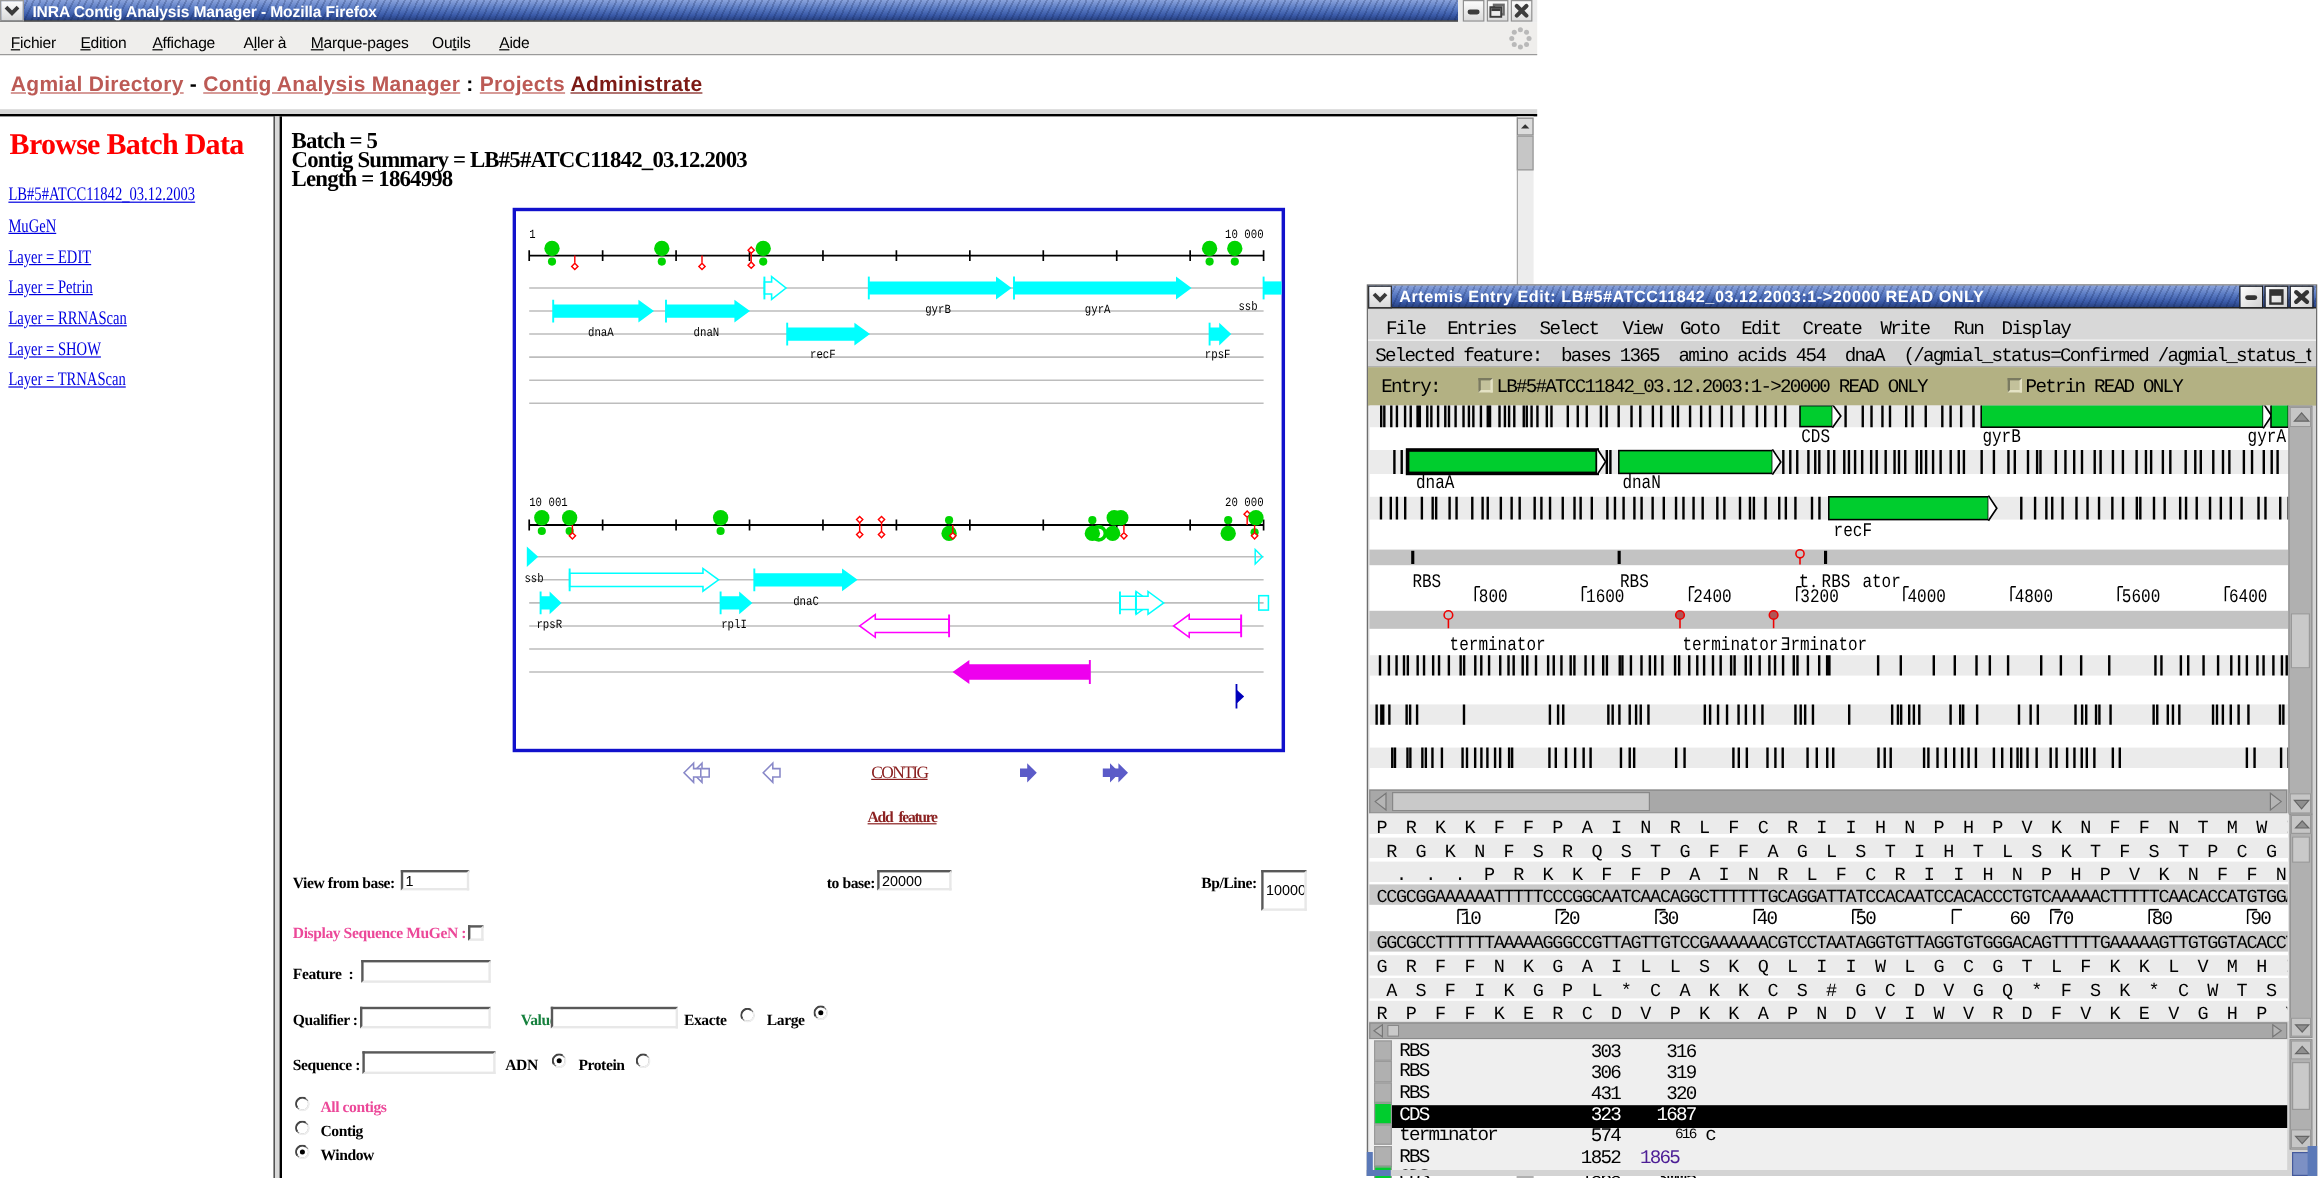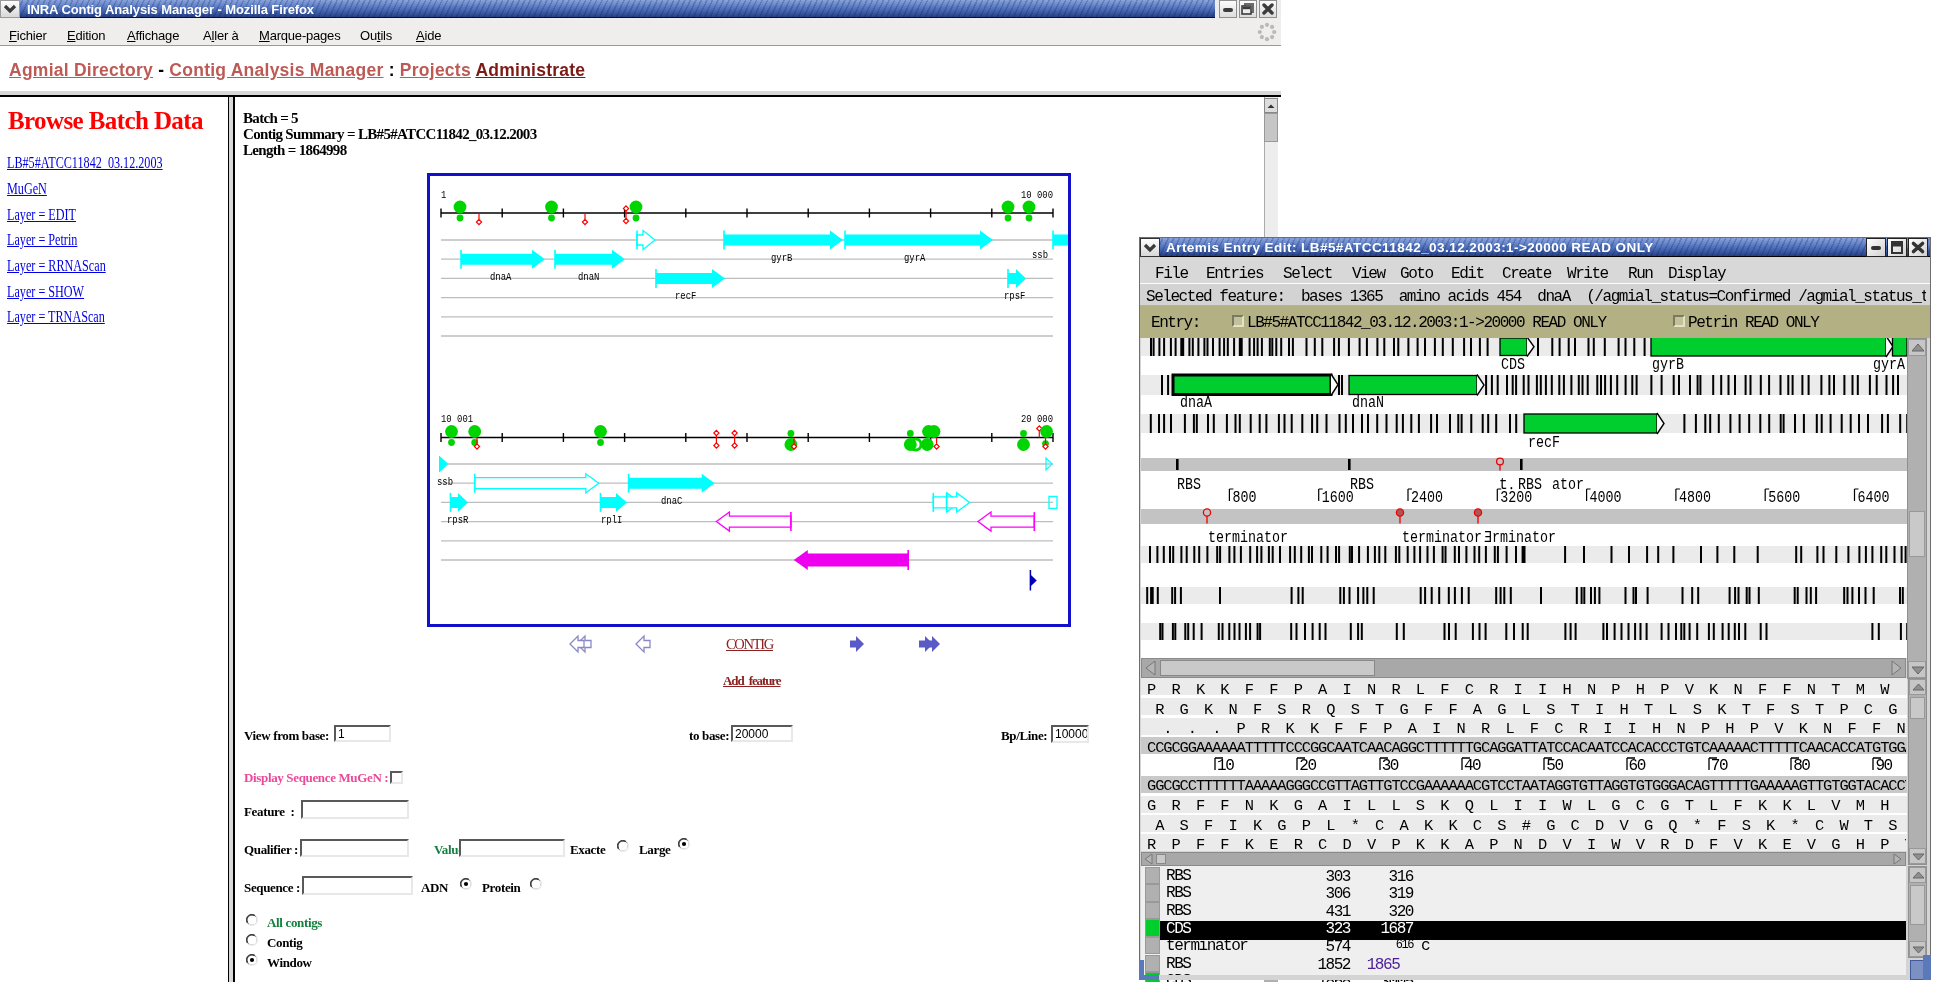--- a/index.html
+++ b/index.html
@@ -58,21 +58,21 @@
 <div class="abs" style="left:229px;top:97px;width:4px;height:885px;background:#d8d8d8"></div>
 <div class="abs" style="left:233px;top:97px;width:2px;height:885px;background:#000"></div>
 <div class="abs ser" style="left:8px;top:107px;font-size:25px;font-weight:bold;color:#f00;letter-spacing:-0.6px">Browse Batch Data</div>
 <div class="abs ser" style="left:7px;top:154px;font-size:16px;color:#0000e0;text-decoration:underline;transform:scaleX(0.76);transform-origin:0 50%">LB#5#ATCC11842_03.12.2003</div>
 <div class="abs ser" style="left:7px;top:180px;font-size:16px;color:#0000e0;text-decoration:underline;transform:scaleX(0.76);transform-origin:0 50%">MuGeN</div>
 <div class="abs ser" style="left:7px;top:206px;font-size:16px;color:#0000e0;text-decoration:underline;transform:scaleX(0.76);transform-origin:0 50%">Layer = EDIT</div>
 <div class="abs ser" style="left:7px;top:231px;font-size:16px;color:#0000e0;text-decoration:underline;transform:scaleX(0.76);transform-origin:0 50%">Layer = Petrin</div>
 <div class="abs ser" style="left:7px;top:257px;font-size:16px;color:#0000e0;text-decoration:underline;transform:scaleX(0.76);transform-origin:0 50%">Layer = RRNAScan</div>
 <div class="abs ser" style="left:7px;top:283px;font-size:16px;color:#0000e0;text-decoration:underline;transform:scaleX(0.76);transform-origin:0 50%">Layer = SHOW</div>
 <div class="abs ser" style="left:7px;top:308px;font-size:16px;color:#0000e0;text-decoration:underline;transform:scaleX(0.76);transform-origin:0 50%">Layer = TRNAScan</div>
-<div class="abs ser" style="left:243px;top:110px;font-size:15px;font-weight:bold;letter-spacing:-0.68px;line-height:16.2px;color:#000">Batch = 5<br>Contig Summary = LB#5#ATCC11842_03.12.2003<br>Length = 1864998</div>
+<div class="abs ser" style="left:243px;top:110px;font-size:19px;font-weight:bold;letter-spacing:-0.68px;line-height:16.2px;color:#000">Batch = 5<br>Contig Summary = LB#5#ATCC11842_03.12.2003<br>Length = 1864998</div>
 <svg class="abs" style="left:427px;top:173px" width="644" height="454" viewBox="0 0 644 454">
     <rect x="1.5" y="1.5" width="641" height="451" fill="#fff" stroke="#1111cc" stroke-width="3"></rect>
     <text x="14" y="25" font-family="Liberation Mono,monospace" font-size="10.5" textLength="5.3" lengthAdjust="spacingAndGlyphs" text-anchor="start">1</text>
     <text x="626" y="25" font-family="Liberation Mono,monospace" font-size="10.5" textLength="32.1" lengthAdjust="spacingAndGlyphs" text-anchor="end">10 000</text>
     <line x1="14" y1="40" x2="626" y2="40" stroke="#000" stroke-width="1.6"></line>
     <line x1="14.0" y1="35.5" x2="14.0" y2="44.5" stroke="#000" stroke-width="1.4"></line>
     <line x1="75.2" y1="35.5" x2="75.2" y2="44.5" stroke="#000" stroke-width="1.4"></line>
     <line x1="136.4" y1="35.5" x2="136.4" y2="44.5" stroke="#000" stroke-width="1.4"></line>
     <line x1="197.6" y1="35.5" x2="197.6" y2="44.5" stroke="#000" stroke-width="1.4"></line>
     <line x1="258.8" y1="35.5" x2="258.8" y2="44.5" stroke="#000" stroke-width="1.4"></line>
@@ -218,21 +218,21 @@
     <path d="M359 10.5H365V6L373 14L365 22V17.5H359Z" fill="#5b5bc8"></path>
     <path d="M366 10.5H372V6L380 14L372 22V17.5H366Z" fill="#5b5bc8"></path>
   </svg>
 <div class="abs ser" style="left:726px;top:636px;font-size:14.5px;color:#8b2121;text-decoration:underline;letter-spacing:-1.3px">CONTIG</div>
 <div class="abs ser" style="left:723px;top:673px;font-size:13px;font-weight:bold;color:#8b2121;text-decoration:underline;letter-spacing:-1.1px;word-spacing:3px">Add feature</div>
 <div class="abs ser" style="left:244px;top:728px;font-size:13px;letter-spacing:-0.35px;font-weight:bold;color:#000">View from base:</div>
 <input class="inp" style="left: 334px; top: 725px; width: 57px; height: 17px;" value="1">
 <div class="abs ser" style="left:689px;top:728px;font-size:13px;letter-spacing:-0.35px;font-weight:bold;color:#000">to base:</div>
 <input class="inp" style="left: 731px; top: 725px; width: 62px; height: 17px;" value="20000">
 <div class="abs ser" style="left:1001px;top:728px;font-size:13px;letter-spacing:-0.35px;font-weight:bold;color:#000">Bp/Line:</div>
-<input class="inp" style="left: 1051px; top: 725px; width: 38px; height: 18px;" value="10000">
+<input class="inp" style="left: 1051px; top: 725px; width: 38px; height: 34px;" value="10000">
 <div class="abs ser" style="left:244px;top:770px;font-size:13px;letter-spacing:-0.35px;font-weight:bold;color:#ec4899">Display Sequence MuGeN :</div>
 <div class="cb3" style="left:390px;top:771px;width:13px;height:13px"></div>
 <div class="abs ser" style="left:244px;top:804px;font-size:13px;letter-spacing:-0.35px;font-weight:bold;color:#000">Feature&nbsp;&nbsp;:</div>
 <input class="inp" style="left: 301px; top: 800px; width: 108px; height: 19px;">
 <div class="abs ser" style="left:244px;top:842px;font-size:13px;letter-spacing:-0.35px;font-weight:bold;color:#000">Qualifier :</div>
 <input class="inp" style="left: 300px; top: 839px; width: 109px; height: 18px;">
 <div class="abs ser" style="left:434px;top:842px;font-size:13px;letter-spacing:-0.35px;font-weight:bold;color:#15803d">Value :</div>
 <input class="inp" style="left: 459px; top: 839px; width: 106px; height: 18px;">
 <div class="abs ser" style="left:570px;top:842px;font-size:13px;letter-spacing:-0.35px;font-weight:bold;color:#000">Exacte</div>
 <svg class="abs" style="left:617px;top:840px" width="12" height="12">
@@ -260,21 +260,21 @@
 <svg class="abs" style="left:530px;top:878px" width="12" height="12">
     <circle cx="6" cy="6" r="5.2" fill="#fff" stroke="#777" stroke-width="1"></circle>
     <path d="M1.6 8.8A5.2 5.2 0 0 1 8.8 1.6" stroke="#444" fill="none" stroke-width="1.6"></path>
     <path d="M10.4 3.2A5.2 5.2 0 0 1 3.2 10.4" stroke="#eee" fill="none" stroke-width="1.6"></path>
   </svg>
 <svg class="abs" style="left:246px;top:914px" width="12" height="12">
     <circle cx="6" cy="6" r="5.2" fill="#fff" stroke="#777" stroke-width="1"></circle>
     <path d="M1.6 8.8A5.2 5.2 0 0 1 8.8 1.6" stroke="#444" fill="none" stroke-width="1.6"></path>
     <path d="M10.4 3.2A5.2 5.2 0 0 1 3.2 10.4" stroke="#eee" fill="none" stroke-width="1.6"></path>
   </svg>
-<div class="abs ser" style="left:267px;top:915px;font-size:13px;letter-spacing:-0.35px;font-weight:bold;color:#15803d">All contigs</div>
+<div class="abs ser" style="left:267px;top:915px;font-size:13px;letter-spacing:-0.35px;font-weight:bold;color:#ec4899">All contigs</div>
 <svg class="abs" style="left:246px;top:934px" width="12" height="12">
     <circle cx="6" cy="6" r="5.2" fill="#fff" stroke="#777" stroke-width="1"></circle>
     <path d="M1.6 8.8A5.2 5.2 0 0 1 8.8 1.6" stroke="#444" fill="none" stroke-width="1.6"></path>
     <path d="M10.4 3.2A5.2 5.2 0 0 1 3.2 10.4" stroke="#eee" fill="none" stroke-width="1.6"></path>
   </svg>
 <div class="abs ser" style="left:267px;top:935px;font-size:13px;letter-spacing:-0.35px;font-weight:bold;color:#000">Contig</div>
 <svg class="abs" style="left:246px;top:954px" width="12" height="12">
     <circle cx="6" cy="6" r="5.2" fill="#fff" stroke="#777" stroke-width="1"></circle>
     <path d="M1.6 8.8A5.2 5.2 0 0 1 8.8 1.6" stroke="#444" fill="none" stroke-width="1.6"></path>
     <path d="M10.4 3.2A5.2 5.2 0 0 1 3.2 10.4" stroke="#eee" fill="none" stroke-width="1.6"></path>
@@ -446,21 +446,21 @@
         <path d="M1 1v12M1 1h8" stroke="#000" stroke-width="1.3" fill="none"></path>
       </svg>
       <div style="position:absolute;left:1463.97px;top:757.2px;font:16px 'Liberation Mono',monospace;letter-spacing:-1.45px;color:#000;white-space:pre;">40</div>
       <svg class="abs" style="left:1543px;top:757px" width="10" height="14">
         <path d="M1 1v12M1 1h8" stroke="#000" stroke-width="1.3" fill="none"></path>
       </svg>
       <div style="position:absolute;left:1546.27px;top:757.2px;font:16px 'Liberation Mono',monospace;letter-spacing:-1.45px;color:#000;white-space:pre;">50</div>
       <svg class="abs" style="left:1626px;top:757px" width="10" height="14">
         <path d="M1 1v12M1 1h8" stroke="#000" stroke-width="1.3" fill="none"></path>
       </svg>
-      <div style="position:absolute;left:1628.5700000000002px;top:757.2px;font:16px 'Liberation Mono',monospace;letter-spacing:-1.45px;color:#000;white-space:pre;">60</div>
+      <div style="position:absolute;left:1628.5700000000002px;top:757.2px;font:16px 'Liberation Mono',monospace;letter-spacing:-1.45px;color:#000;white-space:pre;padding-left:46px;">60</div>
       <svg class="abs" style="left:1708px;top:757px" width="10" height="14">
         <path d="M1 1v12M1 1h8" stroke="#000" stroke-width="1.3" fill="none"></path>
       </svg>
       <div style="position:absolute;left:1710.87px;top:757.2px;font:16px 'Liberation Mono',monospace;letter-spacing:-1.45px;color:#000;white-space:pre;">70</div>
       <svg class="abs" style="left:1790px;top:757px" width="10" height="14">
         <path d="M1 1v12M1 1h8" stroke="#000" stroke-width="1.3" fill="none"></path>
       </svg>
       <div style="position:absolute;left:1793.17px;top:757.2px;font:16px 'Liberation Mono',monospace;letter-spacing:-1.45px;color:#000;white-space:pre;">80</div>
       <svg class="abs" style="left:1872px;top:757px" width="10" height="14">
         <path d="M1 1v12M1 1h8" stroke="#000" stroke-width="1.3" fill="none"></path>

